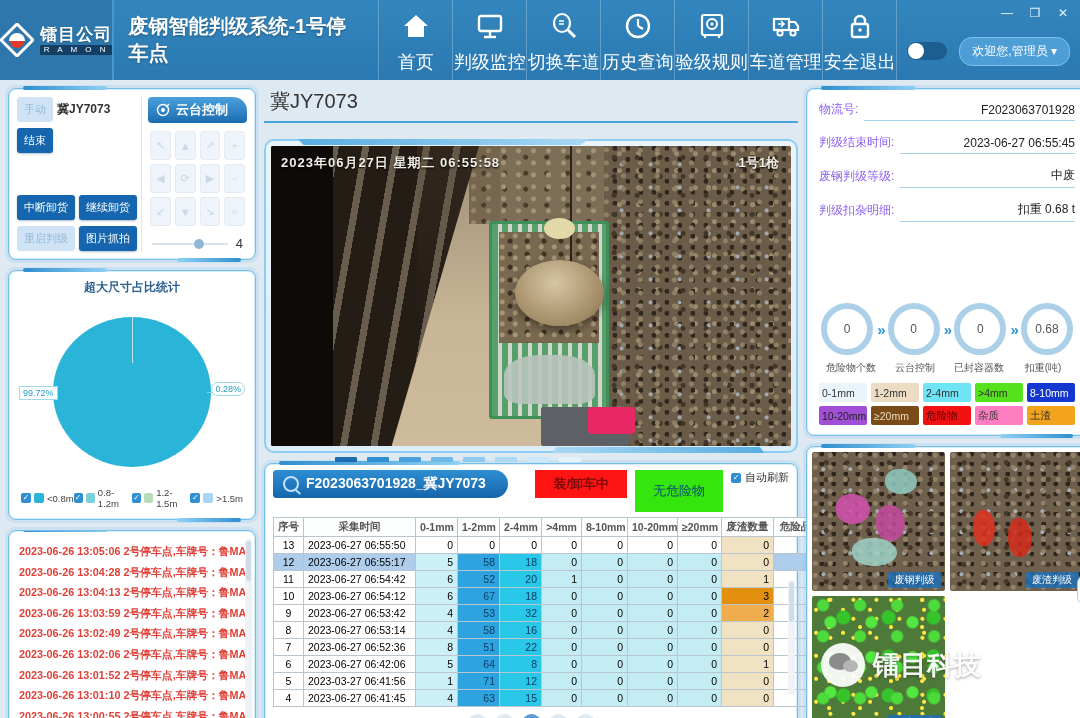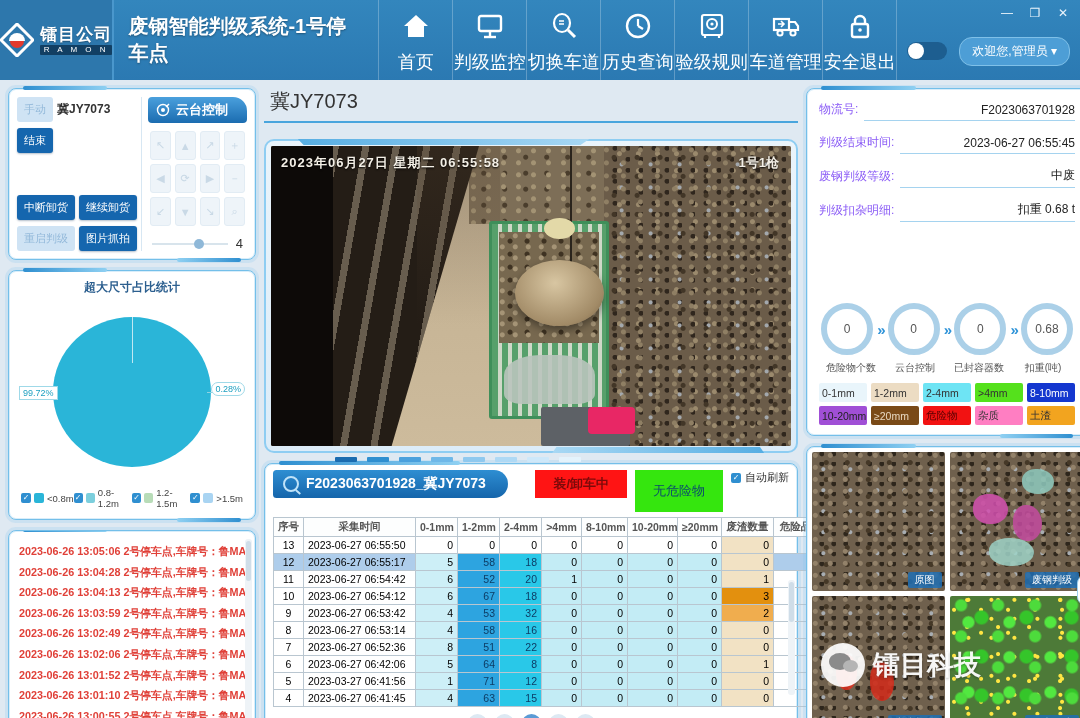--- a/index.html
+++ b/index.html
@@ -620,23 +620,20 @@
           <div class="chip" style="background: rgb(122, 74, 23); color: rgb(232, 216, 192);">≥20mm</div>
           <div class="chip" style="background: rgb(242, 18, 18); color: rgb(90, 0, 0);">危险物</div>
           <div class="chip" style="background: rgb(255, 126, 194); color: rgb(51, 51, 51);">杂质</div>
           <div class="chip" style="background: rgb(242, 164, 31); color: rgb(51, 51, 51);">土渣</div>
         </div>
     </div>
 
     <div class="panel thumbs-panel">
       <div class="thumbs" id="thumbs">
           <div class="thumb">
-            <div class="thumb-label">原图</div>
-          </div>
-          <div class="thumb">
             <div class="blob" style="background: rgb(209, 79, 174); left: 18%; top: 30%; width: 26%; height: 22%;"></div>
             <div class="blob" style="background: rgb(196, 75, 160); left: 48%; top: 38%; width: 22%; height: 26%;"></div>
             <div class="blob" style="background: rgb(159, 212, 200); left: 30%; top: 62%; width: 34%; height: 20%;"></div>
             <div class="blob" style="background: rgb(142, 202, 190); left: 55%; top: 12%; width: 24%; height: 18%;"></div>
             <div class="thumb-label">废钢判级</div>
           </div>
           <div class="thumb">
             <div class="blob" style="background: rgb(224, 48, 32); left: 18%; top: 42%; width: 16%; height: 26%;"></div>
             <div class="blob" style="background: rgb(212, 42, 26); left: 44%; top: 48%; width: 18%; height: 28%;"></div>
             <div class="thumb-label">废渣判级</div>

